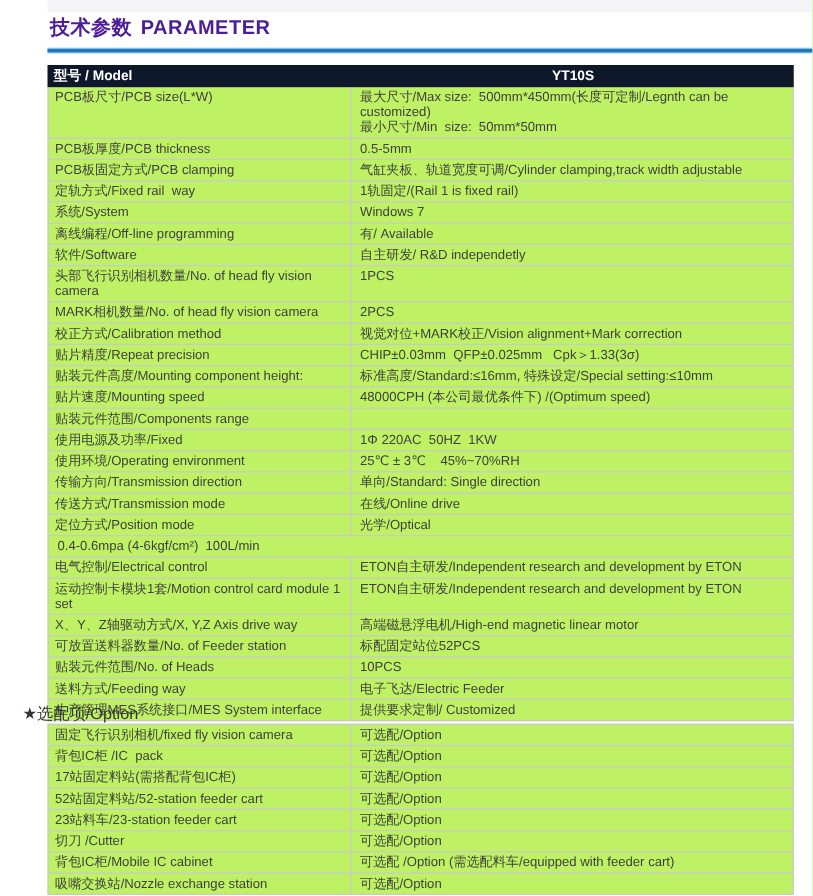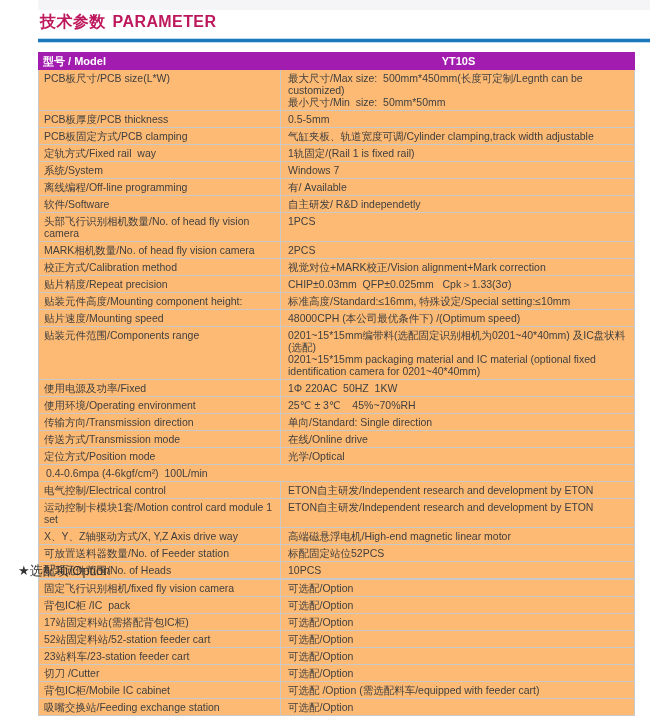--- a/index.html
+++ b/index.html
@@ -5,35 +5,35 @@
   html, body { margin:0; padding:0; }
   body {
     width:650px; height:717px; background:#ffffff; position:relative; overflow:hidden;
     font-family:"Liberation Sans","DejaVu Sans",sans-serif;
     -webkit-font-smoothing:antialiased;
   }
   * { box-sizing:border-box; }
 
   .top-strip { position:absolute; left:38px; top:0; width:612px; height:10px; background:#f5f5f7; }
 
-  .title { position:absolute; left:40px; top:12px; font-size:16px; font-weight:bold; color:#be185d; letter-spacing:.4px; white-space:nowrap; }
+  .title { position:absolute; left:40px; top:12px; font-size:16px; font-weight:bold; color:#4c1d95; letter-spacing:.4px; white-space:nowrap; }
   .title .title-en { margin-left:7px; }
 
   .accent-line { position:absolute; left:38px; top:39px; width:612px; height:3px; background:#1b78bd;
                  box-shadow:0 1px 0 #bdd9ee, 0 -1px 0 #bdd9ee; }
 
   .ptable { position:absolute; left:38px; width:597px; font-size:10.5px; color:#3f3f3f; }
   .ptable.main { top:52px; }
   .ptable.options { top:579px; }
 
-  .thead { display:flex; background:#a21caf; color:#ffffff; font-weight:bold; height:18px; align-items:center; font-size:11px; }
+  .thead { display:flex; background:#0f172a; color:#ffffff; font-weight:bold; height:18px; align-items:center; font-size:11px; }
   .thead .cell-label { padding-left:5px; }
   .thead .cell-value { padding-left:7px;text-align:center; }
 
-  .tbody { border:1px solid #c9c9c9; border-top:none; background:#fdba74; }
+  .tbody { border:1px solid #c9c9c9; border-top:none; background:#bef264; }
   .options .tbody { border-top:1px solid #c9c9c9; }
 
   .prow { display:flex; border-bottom:1px solid #c9c9c9; }
   .prow:last-child { border-bottom:none; }
 
   .cell-label { width:242px; flex:none; }
   .prow .cell-label { border-right:1px solid #c9c9c9; }
   .cell-value { flex:1; min-width:0; }
   .cell { padding:2px 5px; line-height:12px; white-space:pre-wrap; }
   .prow .cell-value { padding-left:7px; }
@@ -119,21 +119,20 @@
     <div class="cell cell-value">标准高度/Standard:≤16mm, 特殊设定/Special setting:≤10mm</div>
   </div>
 
   <div class="prow">
     <div class="cell cell-label">贴片速度/Mounting speed</div>
     <div class="cell cell-value">48000CPH (本公司最优条件下) /(Optimum speed)</div>
   </div>
 
   <div class="prow">
     <div class="cell cell-label">贴装元件范围/Components range</div>
-    <div class="cell cell-value"><div>0201~15*15mm编带料(选配固定识别相机为0201~40*40mm) 及IC盘状料(选配)</div><div>0201~15*15mm packaging material and IC material (optional fixed</div><div>identification camera for 0201~40*40mm)</div></div>
   </div>
 
   <div class="prow">
     <div class="cell cell-label">使用电源及功率/Fixed</div>
     <div class="cell cell-value">1Φ 220AC  50HZ  1KW</div>
   </div>
 
   <div class="prow">
     <div class="cell cell-label">使用环境/Operating environment</div>
     <div class="cell cell-value">25℃ ± 3℃    45%~70%RH</div>
@@ -228,19 +227,19 @@
     <div class="cell cell-label">切刀 /Cutter</div>
     <div class="cell cell-value">可选配/Option</div>
   </div>
 
   <div class="prow">
     <div class="cell cell-label">背包IC柜/Mobile IC cabinet</div>
     <div class="cell cell-value">可选配 /Option (需选配料车/equipped with feeder cart)</div>
   </div>
 
   <div class="prow">
-    <div class="cell cell-label">吸嘴交换站/Feeding exchange station</div>
+    <div class="cell cell-label">吸嘴交换站/Nozzle exchange station</div>
     <div class="cell cell-value">可选配/Option</div>
   </div>
 </div>
   </div>
 
 </div>
 
 </body></html>

